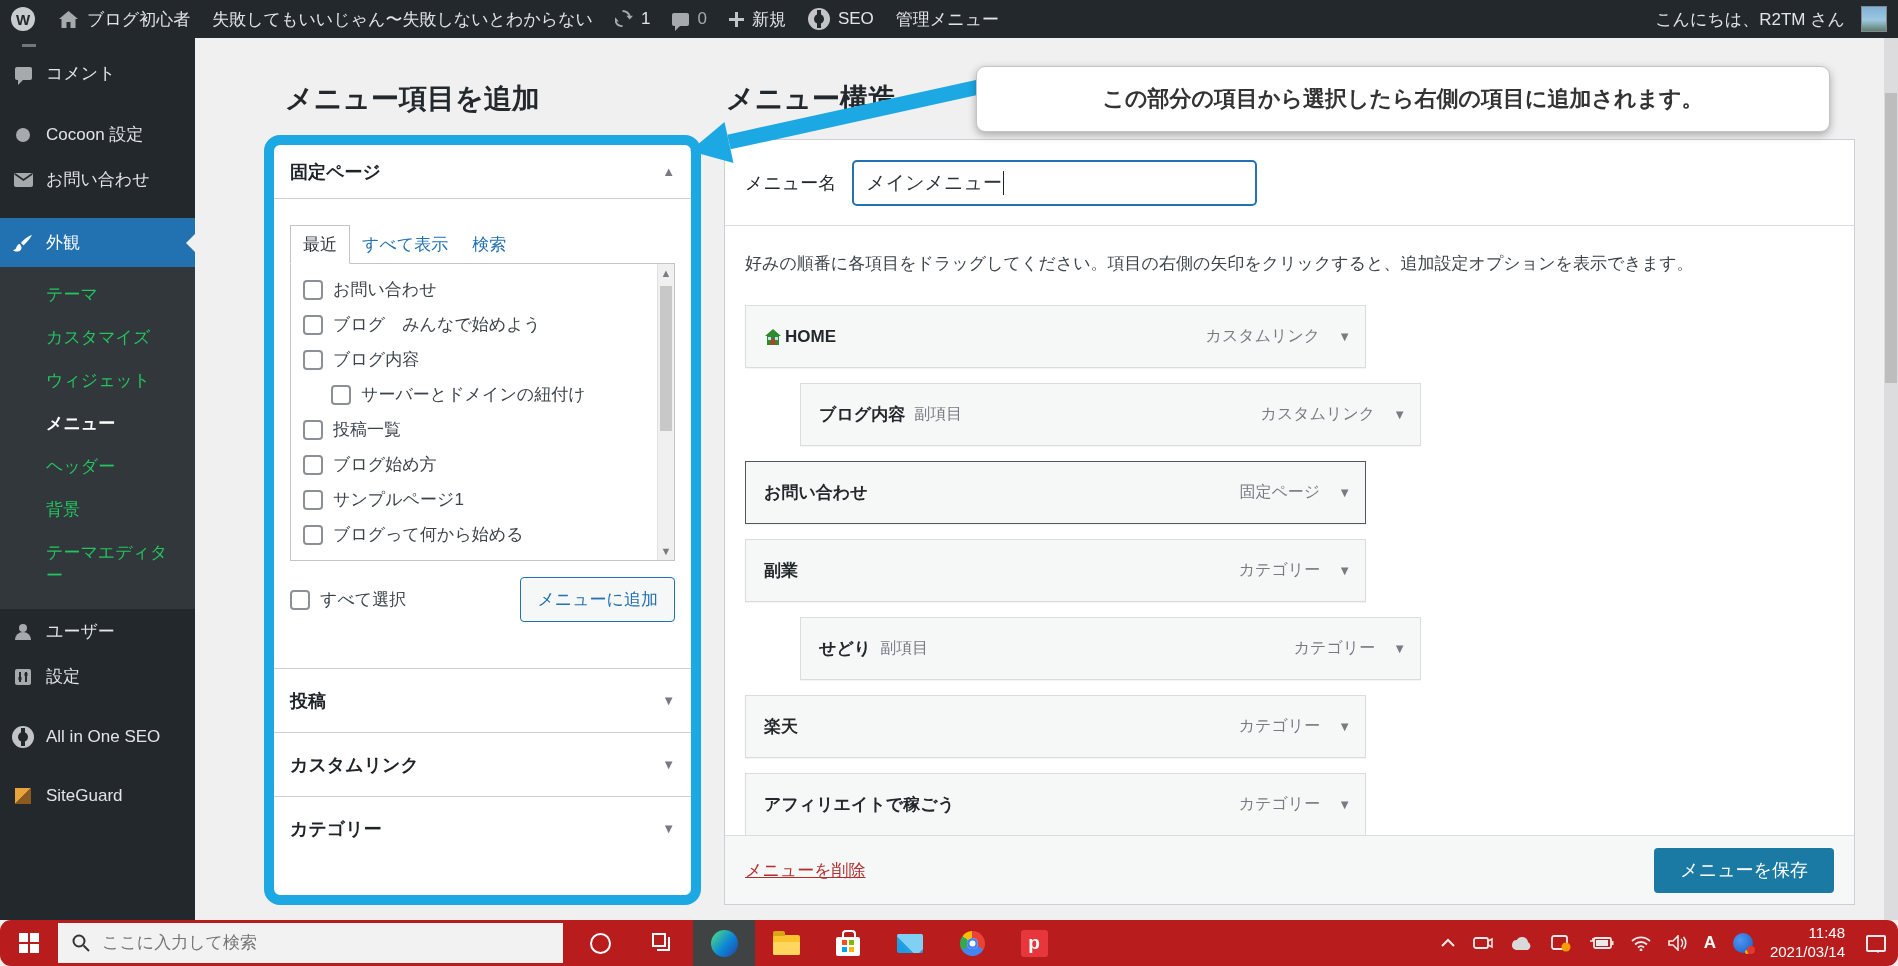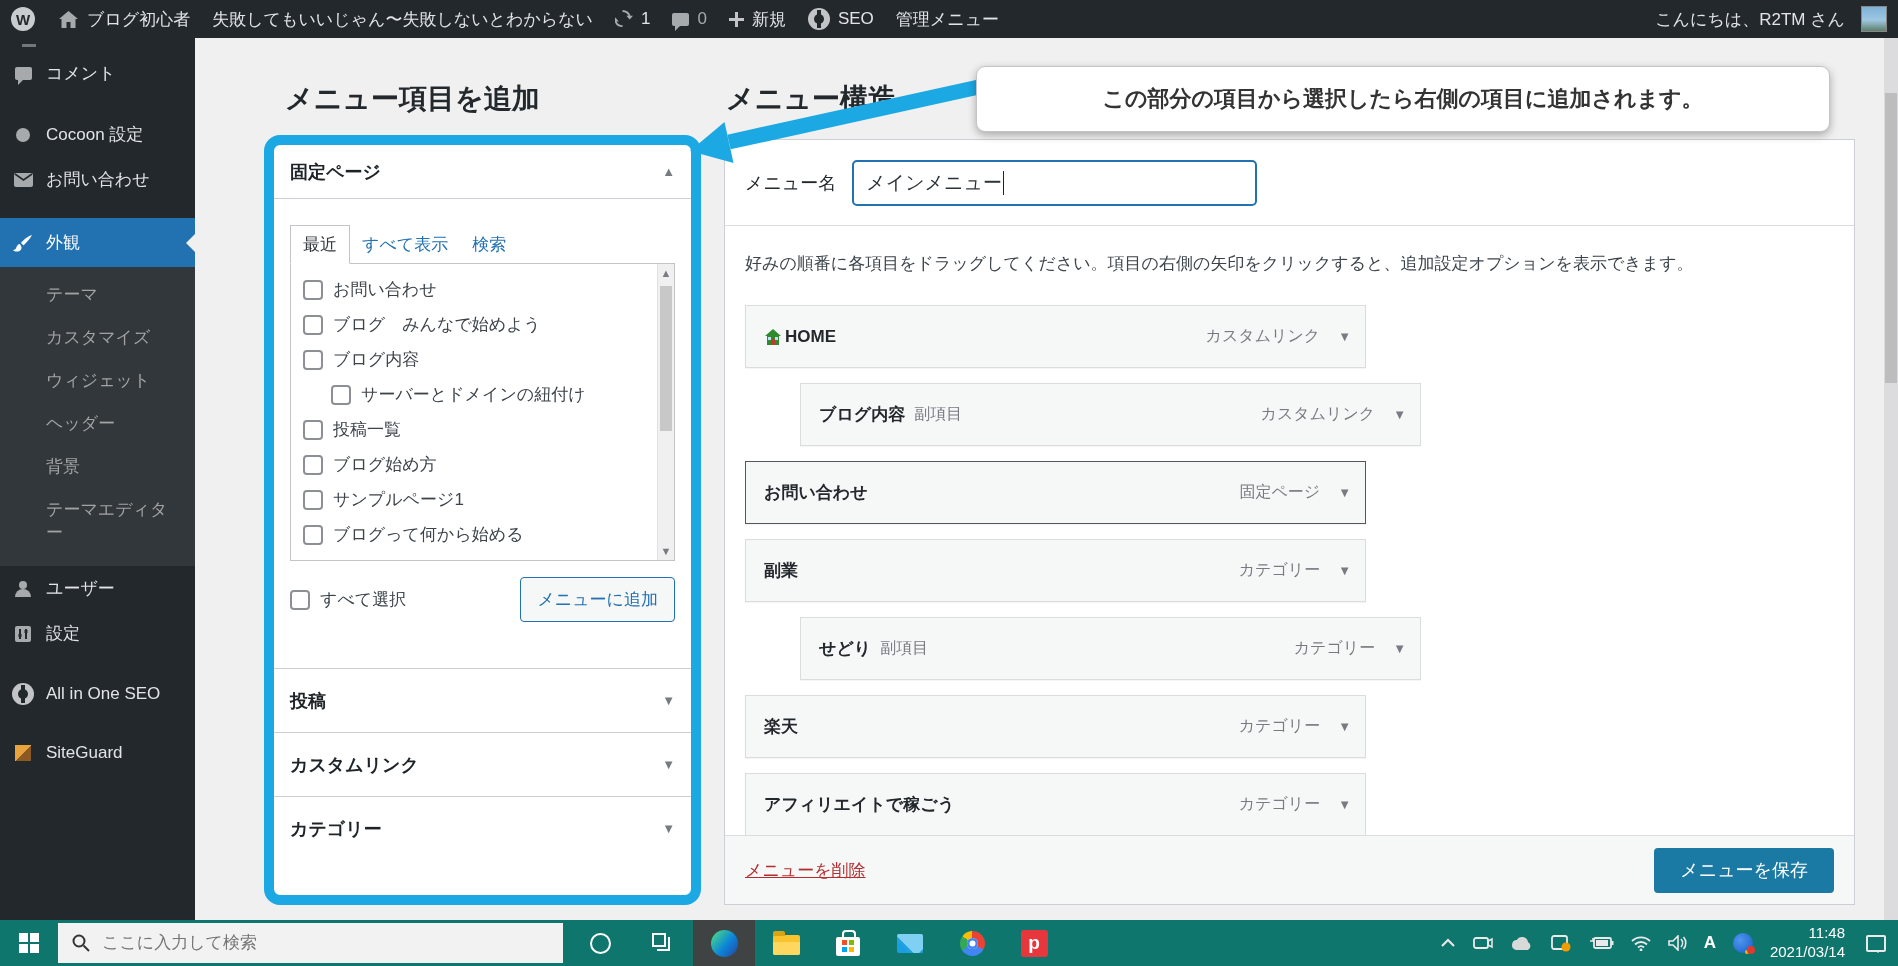--- a/index.html
+++ b/index.html
@@ -35,21 +35,21 @@
     color:#e2e4e7; font-size:17px; overflow:hidden; z-index:10; }
   .partial-dash { width:14px; height:3px; background:#72777c; margin:6px 0 4px 22px; }
   .sb-item { display:flex; align-items:center; gap:12px; padding:11px 12px; cursor:pointer; }
   .sb-icon { width:22px; flex:0 0 22px; display:flex; justify-content:center; color:#a7aaad; }
   .sb-sep { height:16px; }
   .sb-active { background:#2271b1; color:#fff; position:relative; padding:13px 12px; }
   .sb-active .sb-icon { color:#fff; }
   .sb-active:after { content:""; position:absolute; right:0; top:50%; margin-top:-9px;
     border:9px solid transparent; border-right-color:#f0f0f1; }
   .sb-sub { background:#32373c; padding:6px 0 12px; }
-  .sb-sub-item { display:block; padding:10px 12px 10px 46px; color:#a3a3a3; font-size:17px; cursor:pointer; }
+  .sb-sub-item { display:block; padding:10px 12px 10px 46px; color:#22c55e; font-size:17px; cursor:pointer; }
   .sb-sub-item.current { color:#fff; font-weight:bold; }
   .dot-icon { width:14px; height:14px; border-radius:50%; background:#a7aaad; }
   .cube-icon { width:16px; height:16px; background:#b8860b;
     background:linear-gradient(135deg,#e8a33d 50%,#8a5a22 50%); }
   
   .content { position:absolute; left:195px; right:0; top:38px; bottom:46px; background:#f0f0f1; overflow:hidden; }
   .page-heading { position:absolute; font-size:28px; font-weight:bold; color:#23282d; white-space:nowrap; }
   #heading-add { left:90px; top:42px; }
   #heading-structure { left:531px; top:42px; }
   
@@ -111,22 +111,22 @@
   
   .callout { position:absolute; left:781px; top:28px; width:854px; height:66px; background:#fff;
     border:1px solid #c3c4c7; border-radius:9px; box-shadow:0 3px 8px rgba(0,0,0,.3);
     display:flex; align-items:center; justify-content:center; font-size:22px; font-weight:bold;
     color:#333; z-index:6; white-space:nowrap; }
   .callout-arrow { position:absolute; left:480px; top:15px; width:520px; height:150px; z-index:5; }
   
   .page-scrollbar { position:absolute; right:0; top:0; bottom:0; width:14px; background:#dcdcde; }
   .page-thumb { position:absolute; top:55px; left:1px; width:12px; height:290px; background:#bdbdbd; cursor:grab; }
   
-  .taskbar { position:absolute; bottom:0; left:0; right:0; height:46px; background:#0f766e;
-    display:flex; align-items:center; z-index:60; }
+  .taskbar { position:absolute; bottom:0; left:0; right:0; height:46px; background:#b91c1c;
+    display:flex; align-items:center; z-index:60;border-radius:11px; }
   .start-btn { width:58px; height:100%; display:flex; align-items:center; justify-content:center; cursor:pointer; }
   .win-logo { display:grid; grid-template-columns:9px 9px; grid-template-rows:9px 9px; gap:2px; }
   .win-logo span { background:#fff; }
   .search-box { width:505px; height:40px; background:#f2f2f2; display:flex; align-items:center;
     gap:12px; padding:0 14px; margin-right:6px; }
   .search-box input { border:none; background:transparent; outline:none; font-size:17px;
     color:#3b3b3b; width:100%; font-family:inherit; }
   .tb-icon { width:62px; height:100%; display:flex; align-items:center; justify-content:center; cursor:pointer; }
   .tb-icon.active { background:#3f4344; }
   .ring { width:21px; height:21px; border:2.5px solid #fff; border-radius:50%; }
@@ -245,20 +245,21 @@
           <path d="M19 1c-4 1-9 5-11 8l2.5 2.5C13 9 17 5 19 1z" fill="#fff"></path>
           <path d="M7 10c-2 0-3 1.5-3.5 3C3 15 2 15.7 0 16c1.5 1.6 4 2 6 1.2 1.8-.7 2.8-2.4 2.5-4.2z" fill="#fff"></path>
         </svg>
     </span>
     <span>外観</span>
   </div>
   <div class="sb-sub">
     <span class="sb-sub-item">テーマ</span>
     <span class="sb-sub-item">カスタマイズ</span>
     <span class="sb-sub-item">ウィジェット</span>
+    <span class="sb-sub-item current">メニュー</span>
     <span class="sb-sub-item">ヘッダー</span>
     <span class="sb-sub-item">背景</span>
     <span class="sb-sub-item">テーマエディター</span>
   </div>
   <div class="sb-item">
     <span class="sb-icon">
       <svg width="18" height="18" viewBox="0 0 18 18">
           <circle cx="9" cy="5" r="4" fill="#a7aaad"></circle>
           <path d="M1 17a8 8 0 0 1 16 0z" fill="#a7aaad"></path>
         </svg>

